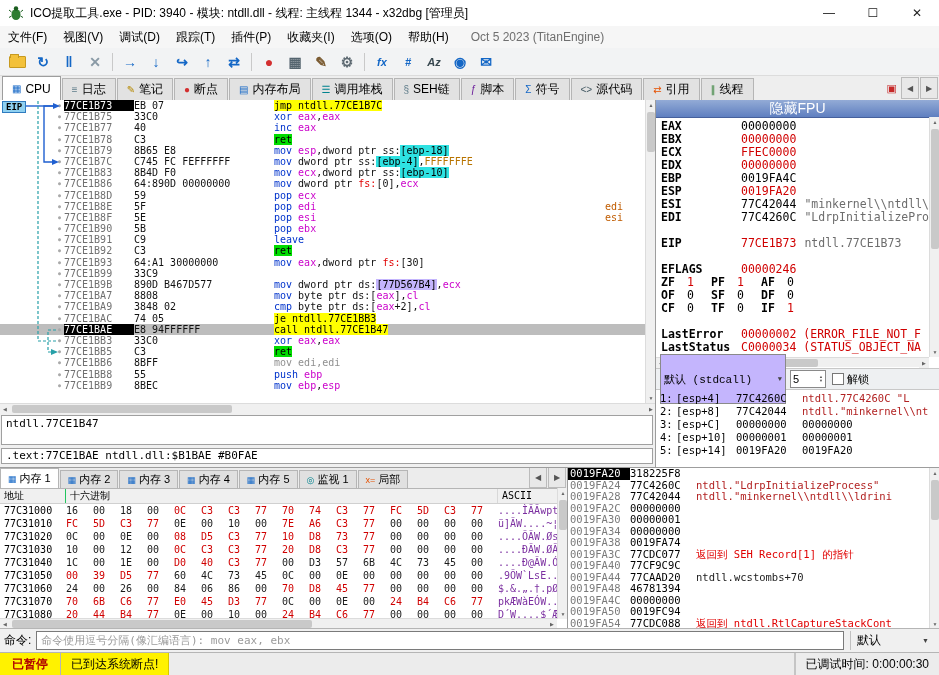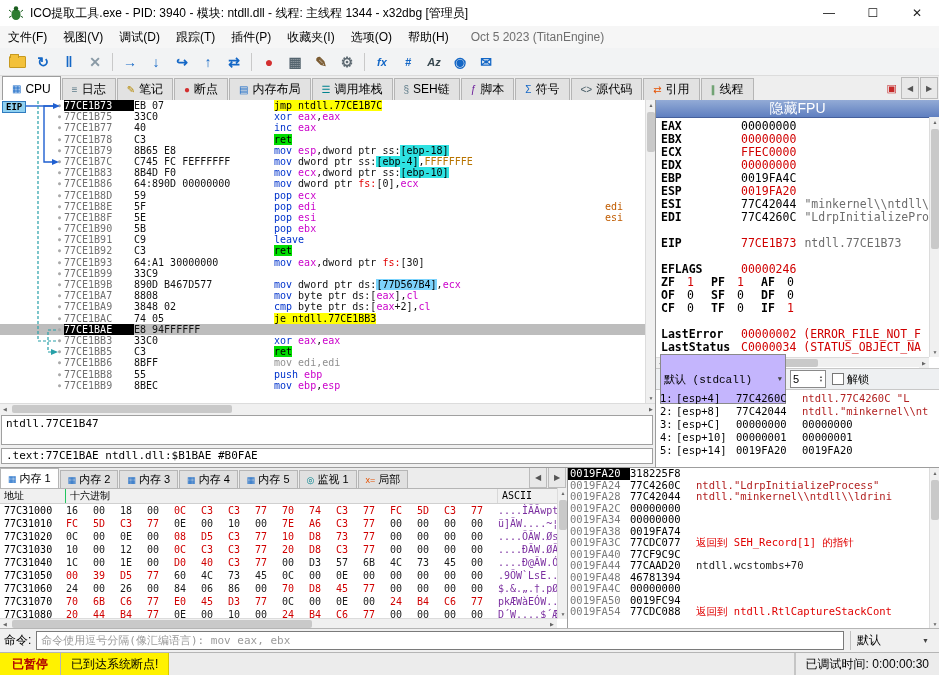--- a/index.html
+++ b/index.html
@@ -55,21 +55,21 @@
   .drow.sel{background:#bdbdbd;}
   .dgut{flex:none;width:64px;text-align:right;padding-right:3px;color:#a9a9a9;font-size:5px;box-sizing:border-box;}
   .daddr{flex:none;width:70px;color:#6f6f6f;}
   .drow.eipline .daddr,.drow.sel .daddr{background:#000;color:#fff;}
   .dbytes{flex:none;width:140px;color:#111;}
   .dinstr{flex:1;overflow:hidden;}
   .dcmt{flex:none;width:40px;color:#c05c00;}
   .t-mn{color:#0033cc;}  .t-reg{color:#ca00ca;}  .t-pl{color:#111;}
   .t-num{color:#b87400;} .t-hj{background:#ffff00;color:#000;}
   .t-hr{background:#00dc00;color:#000;} .t-mc{background:#2ee2e2;color:#000;}
-  .t-my{background:#7dd3fc;color:#000;} .t-seg{color:#e00000;}
+  .t-my{background:#c4b5fd;color:#000;} .t-seg{color:#e00000;}
   .t-gm,.t-gr,.t-gp{color:#8f8f8f;}
   #eipbadge{position:absolute;left:2px;top:1px;background:#8fd0f0;border:1px solid #2f7bbf;
             font-size:9px;font-weight:bold;padding:0 3px;z-index:3;font-family:"DejaVu Sans Mono",monospace;}
   #jmparrows{position:absolute;left:0;top:0;z-index:2;pointer-events:none;}
 
   
   .vscroll{position:absolute;width:10px;background:#f0f0f0;border-left:1px solid #dcdcdc;box-sizing:border-box;}
   .hscroll{position:absolute;height:10px;background:#f0f0f0;border-top:1px solid #dcdcdc;box-sizing:border-box;}
   .sbbtn{position:absolute;width:10px;height:10px;font-size:5px;color:#666;display:flex;
          align-items:center;justify-content:center;background:#f0f0f0;}
@@ -429,20 +429,21 @@
         <div class="drow">
           <span class="dgut">●</span>
           <span class="daddr">77CE1BAC</span>
           <span class="dbytes">74 05</span>
           <span class="dinstr"><span class="t-hj">je ntdll.77CE1BB3</span></span>
         </div>
         <div class="drow sel">
           <span class="dgut">●</span>
           <span class="daddr">77CE1BAE</span>
           <span class="dbytes">E8 94FFFFFF</span>
+          <span class="dinstr"><span class="t-hj">call ntdll.77CE1B47</span></span>
         </div>
         <div class="drow">
           <span class="dgut">●</span>
           <span class="daddr">77CE1BB3</span>
           <span class="dbytes">33C0</span>
           <span class="dinstr"><span class="t-mn">xor </span><span class="t-reg">eax</span><span class="t-pl">,</span><span class="t-reg">eax</span></span>
         </div>
         <div class="drow">
           <span class="dgut">●</span>
           <span class="daddr">77CE1BB5</span>
@@ -605,20 +606,21 @@
       <div class="sbbtn" style="right:0">▶</div>
     </div>
   </div>
 
   <div id="stack">
     <div id="stackrows">
         <div class="srow sel"><span class="saddr">0019FA20</span><span class="sval">318225F8</span></div>
         <div class="srow"><span class="saddr">0019FA24</span><span class="sval">77C4260C</span><span class="scmt str">ntdll."LdrpInitializeProcess"</span></div>
         <div class="srow"><span class="saddr">0019FA28</span><span class="sval">77C42044</span><span class="scmt str">ntdll."minkernel\\ntdll\\ldrini</span></div>
         <div class="srow"><span class="saddr">0019FA2C</span><span class="sval">00000000</span></div>
+        <div class="srow"><span class="saddr">0019FA30</span><span class="sval">00000001</span></div>
         <div class="srow"><span class="saddr">0019FA34</span><span class="sval">00000000</span></div>
         <div class="srow"><span class="saddr">0019FA38</span><span class="sval">0019FA74</span></div>
         <div class="srow"><span class="saddr">0019FA3C</span><span class="sval">77CDC077</span><span class="scmt ret">返回到 SEH_Record[1] 的指针</span></div>
         <div class="srow"><span class="saddr">0019FA40</span><span class="sval">77CF9C9C</span></div>
         <div class="srow"><span class="saddr">0019FA44</span><span class="sval">77CAAD20</span><span class="scmt sym">ntdll.wcstombs+70</span></div>
         <div class="srow"><span class="saddr">0019FA48</span><span class="sval">46781394</span></div>
         <div class="srow"><span class="saddr">0019FA4C</span><span class="sval">00000000</span></div>
         <div class="srow"><span class="saddr">0019FA50</span><span class="sval">0019FC94</span></div>
         <div class="srow"><span class="saddr">0019FA54</span><span class="sval">77CDC088</span><span class="scmt ret">返回到 ntdll.RtlCaptureStackCont</span></div>
       </div>

